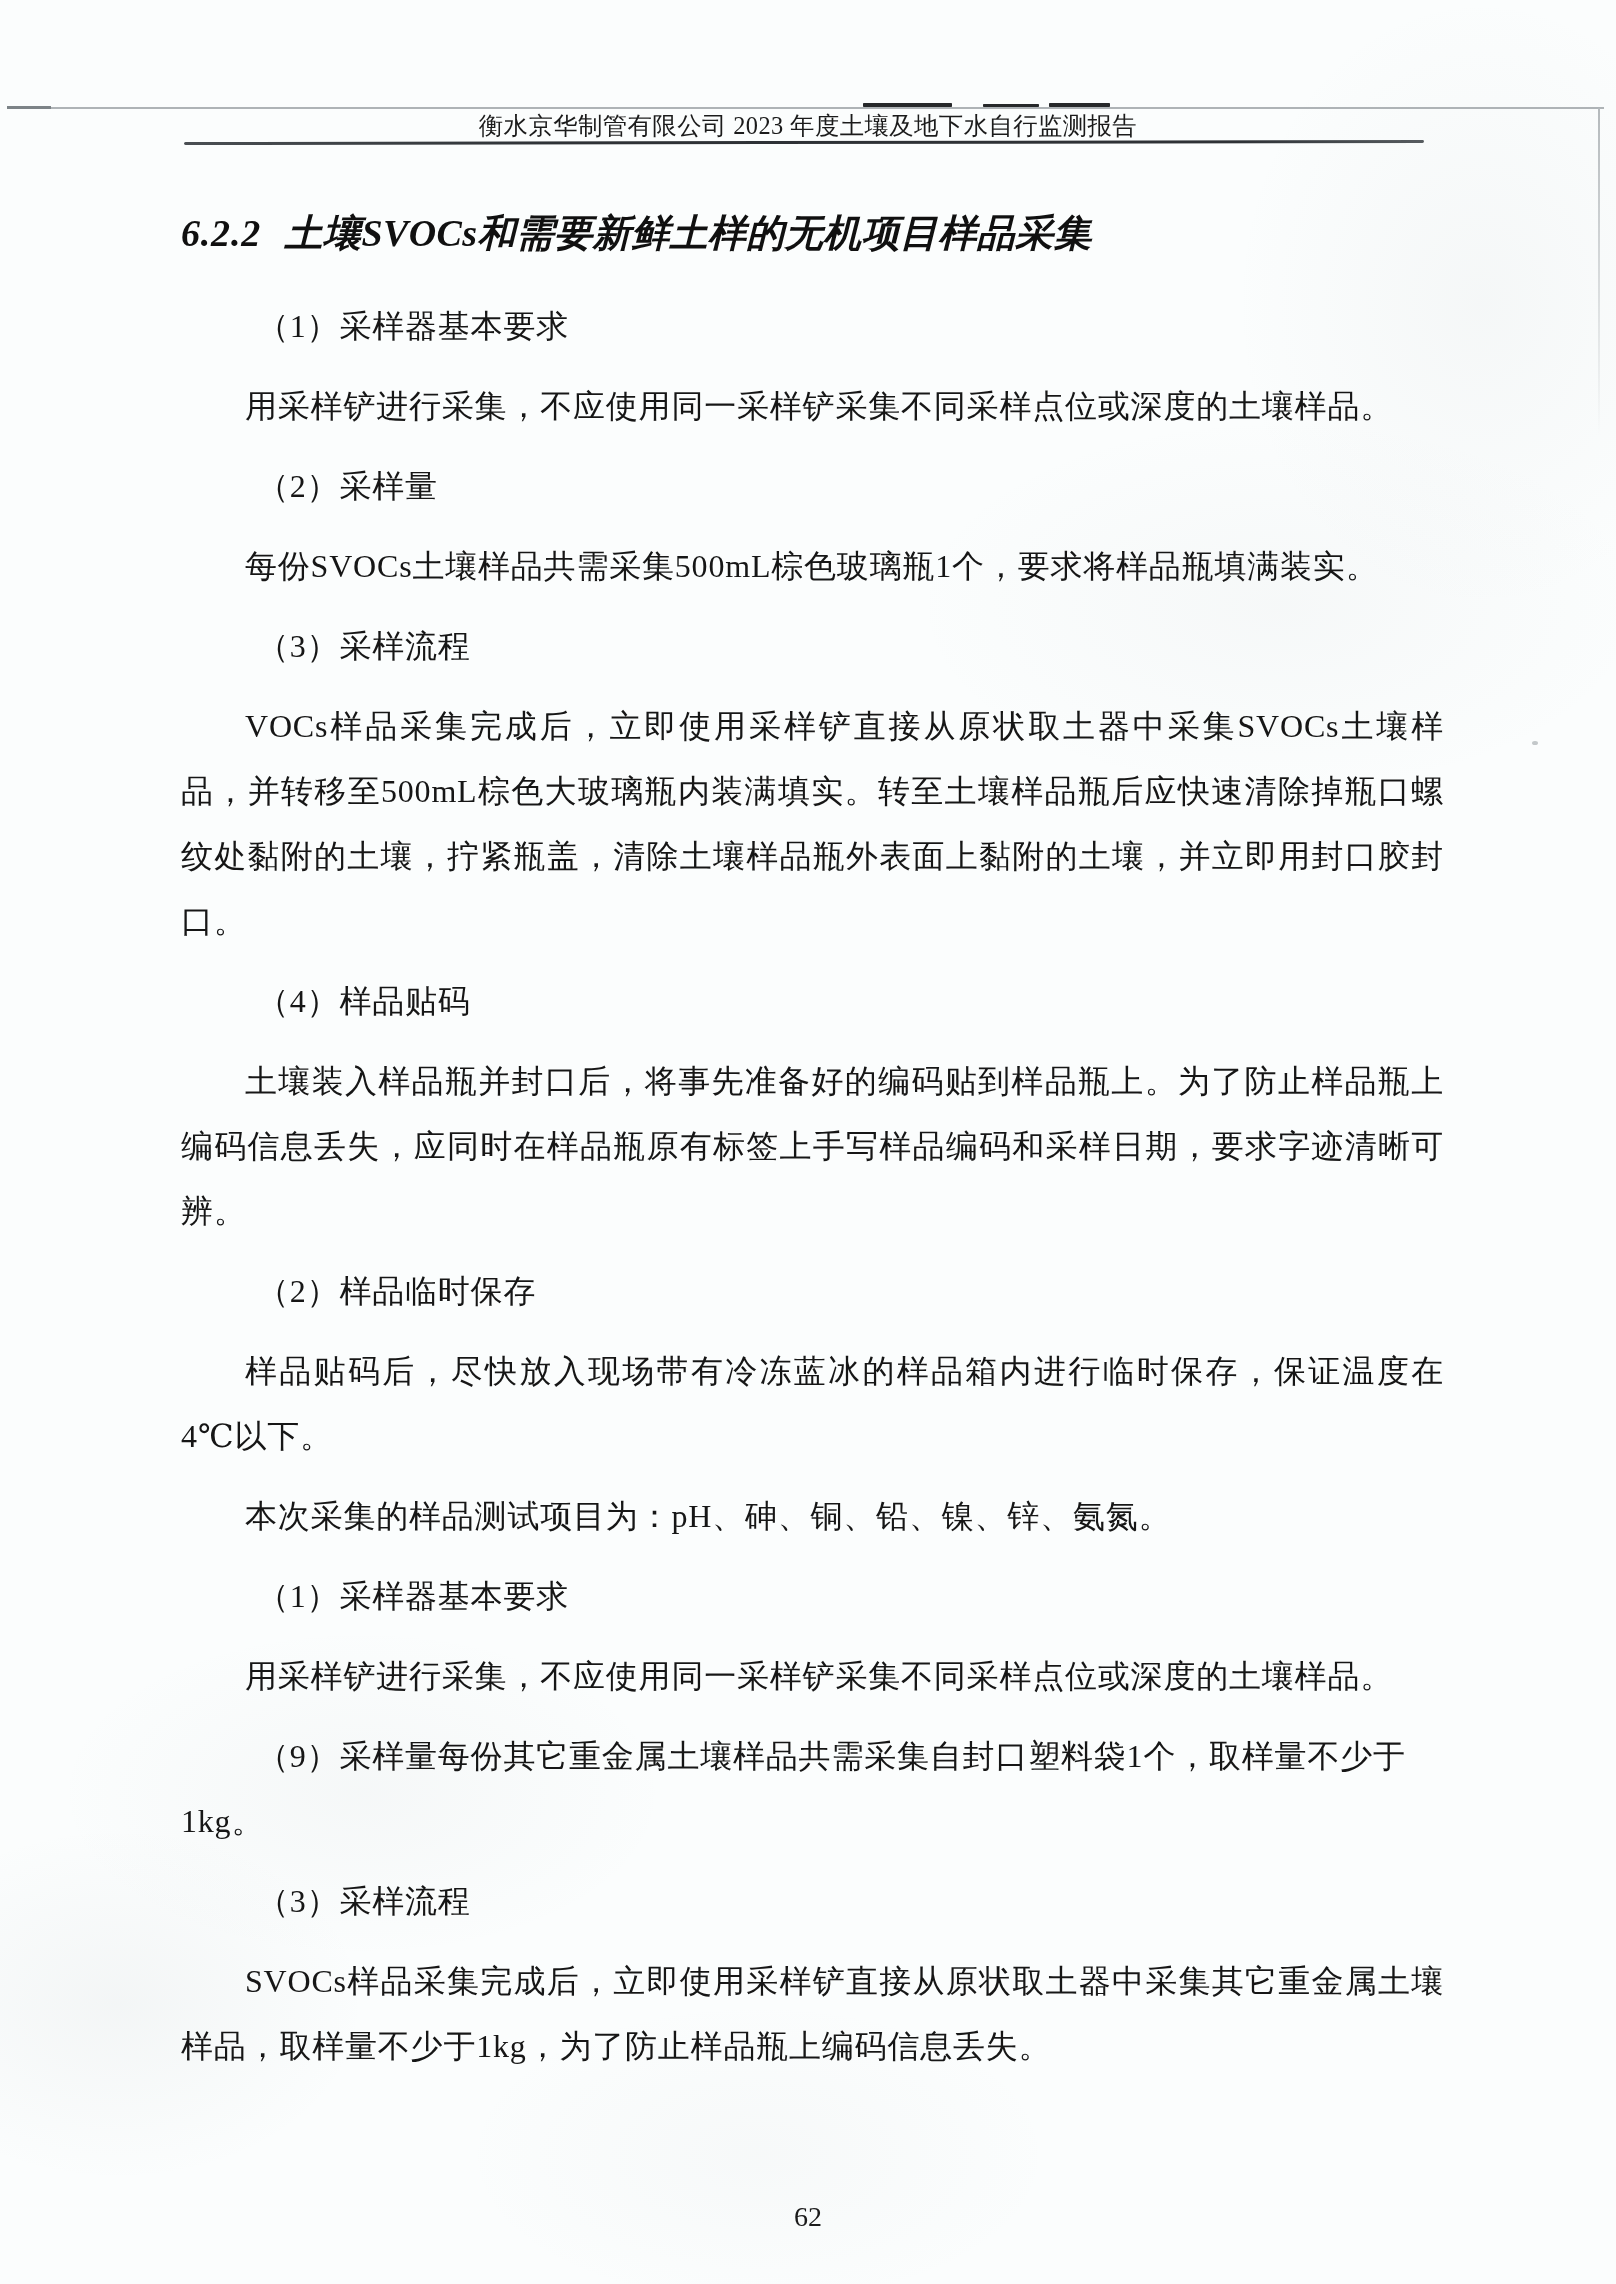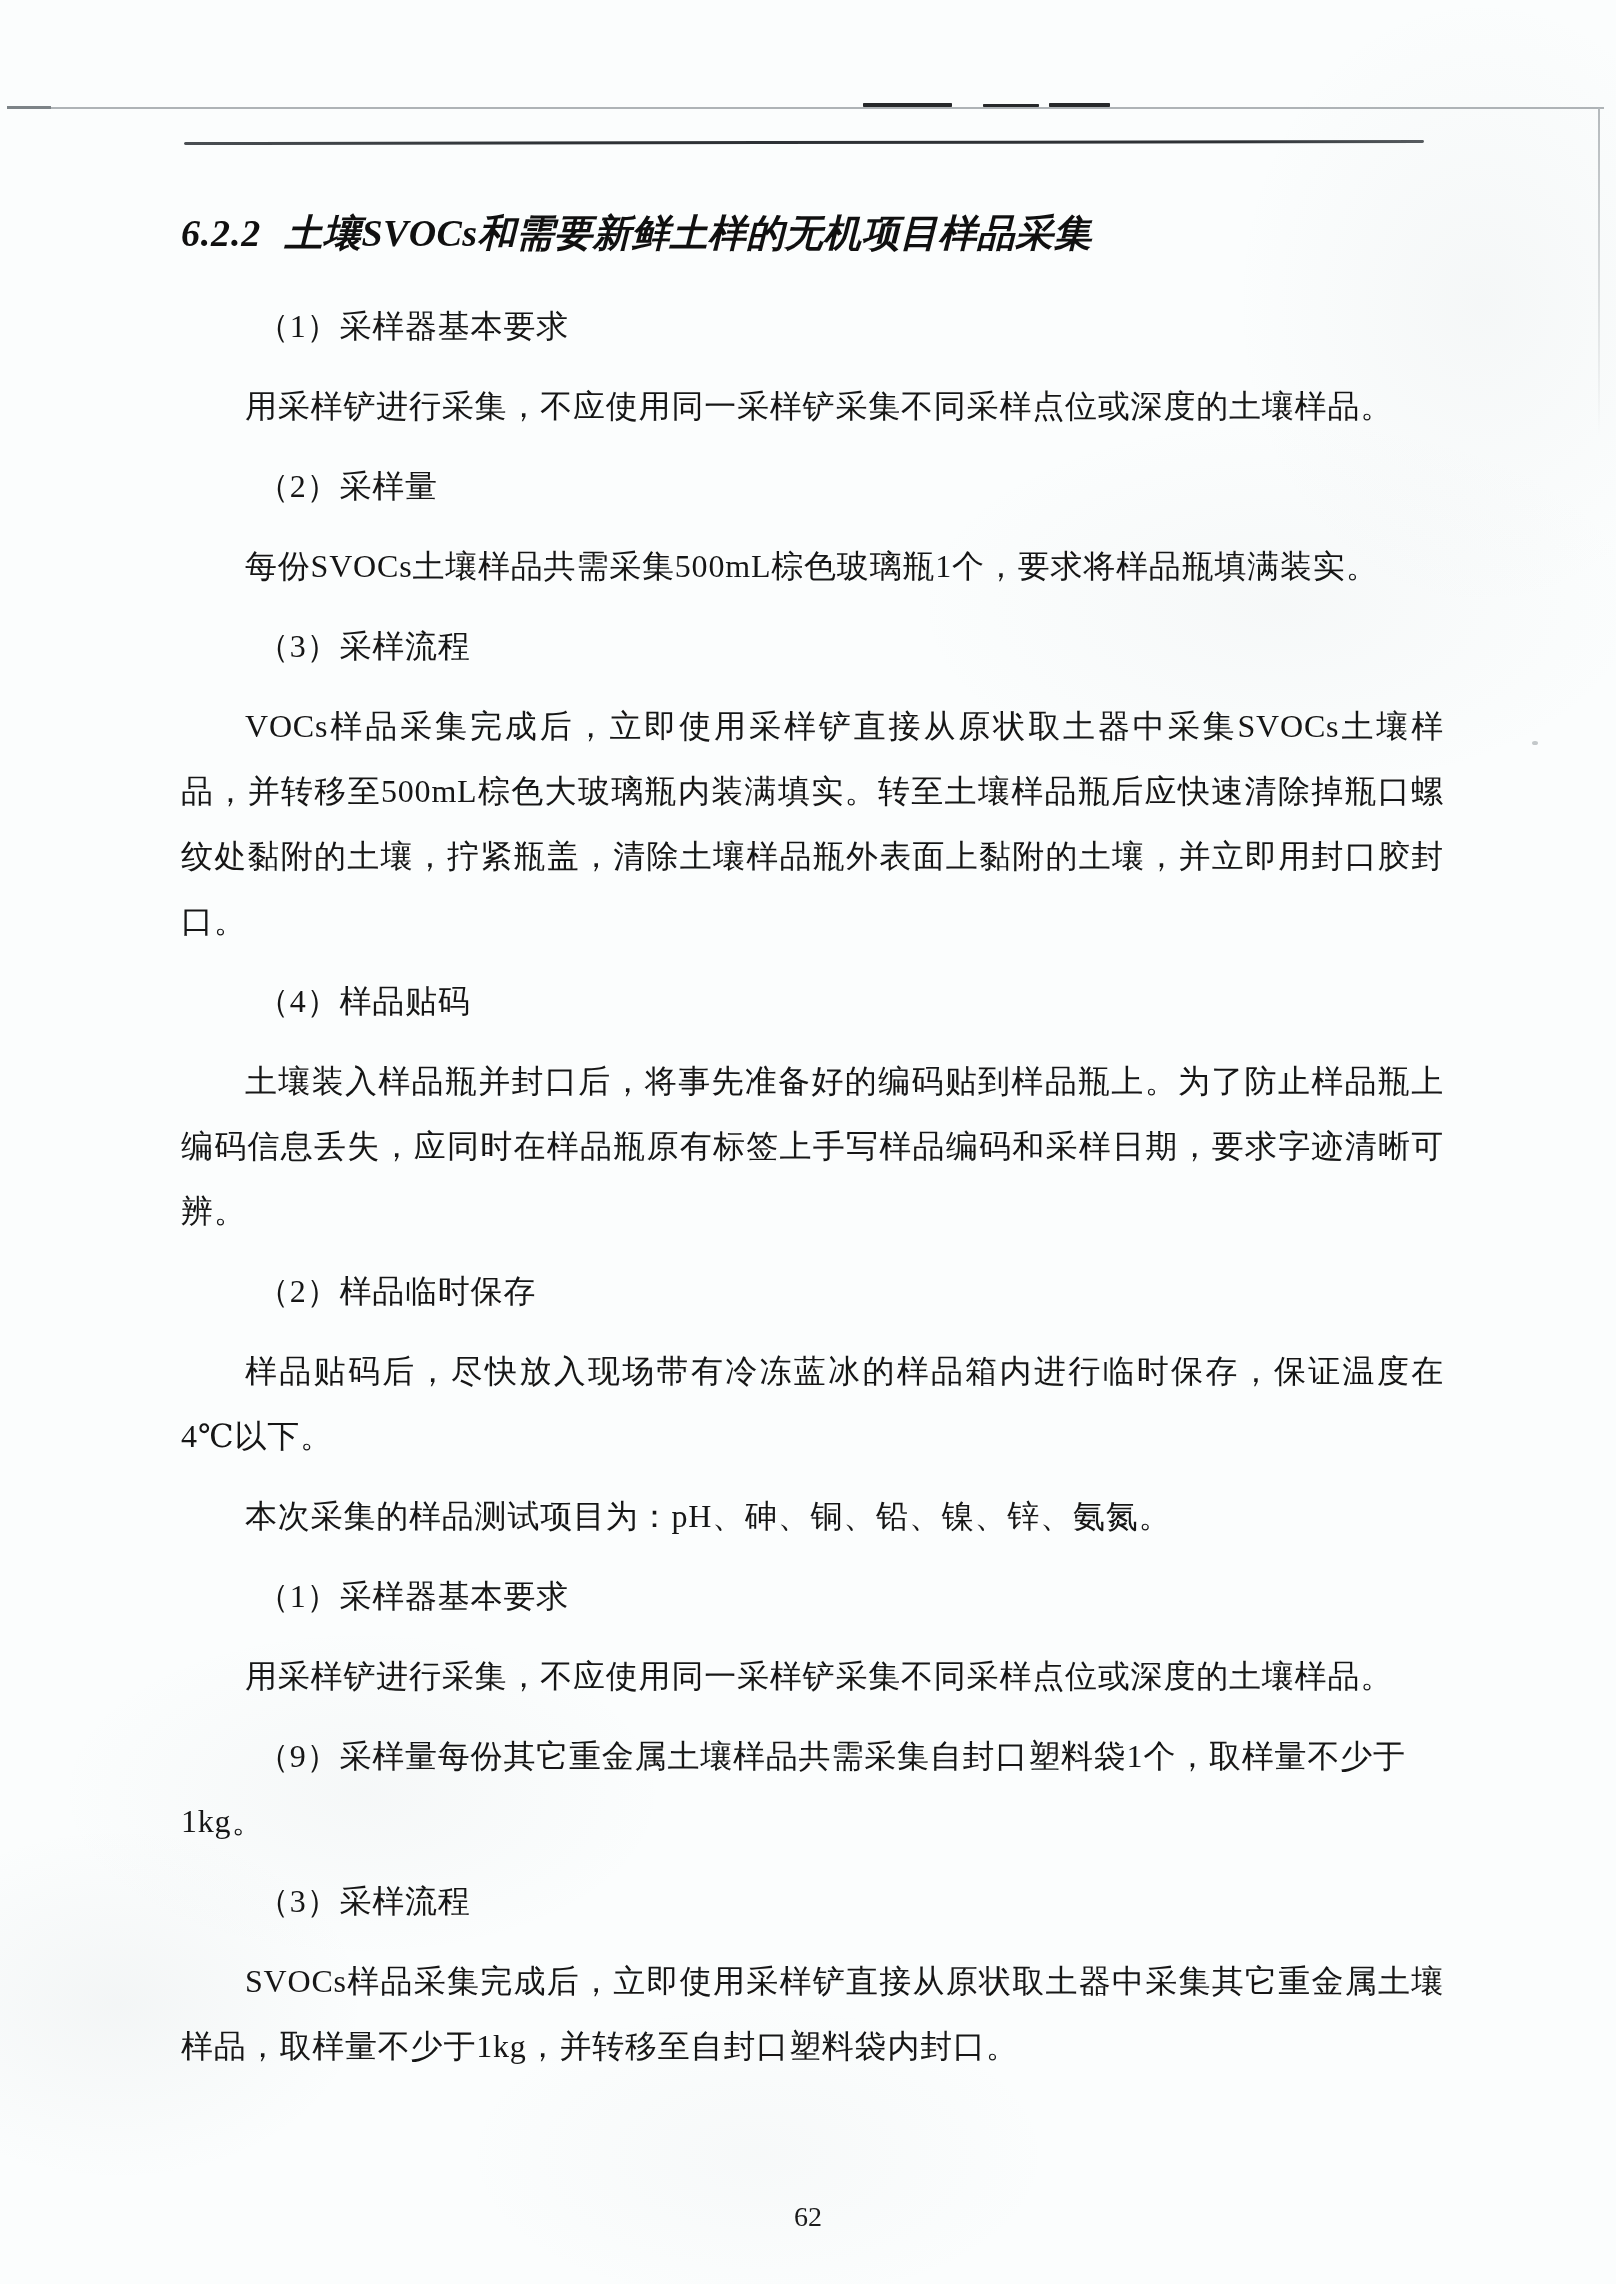--- a/index.html
+++ b/index.html
@@ -88,20 +88,21 @@
 <div class="page">
 
   <div class="line-faint"></div>
   <div class="tick-left"></div>
   <div class="dash d1"></div>
   <div class="dash d2"></div>
   <div class="dash d3"></div>
   <div class="vline-right"></div>
   <div class="speck"></div>
 
+  <div class="header-title">衡水京华制管有限公司 2023 年度土壤及地下水自行监测报告</div>
   <div class="rule-dark"></div>
 
   <main>
 
     <h2>
       <span class="h-num">6.2.2</span><span>土壤SVOCs和需要新鲜土样的无机项目样品采集</span>
     </h2>
 
     <p class="item">（1）采样器基本要求</p>
     <p class="indent">用采样铲进行采集，不应使用同一采样铲采集不同采样点位或深度的土壤样品。</p>
@@ -113,20 +114,20 @@
     <p class="indent">土壤装入样品瓶并封口后，将事先准备好的编码贴到样品瓶上。为了防止样品瓶上编码信息丢失，应同时在样品瓶原有标签上手写样品编码和采样日期，要求字迹清晰可辨。</p>
     <p class="item">（2）样品临时保存</p>
     <p class="indent">样品贴码后，尽快放入现场带有冷冻蓝冰的样品箱内进行临时保存，保证温度在4℃以下。</p>
 
 
     <p class="indent">本次采集的样品测试项目为：pH、砷、铜、铅、镍、锌、氨氮。</p>
     <p class="item">（1）采样器基本要求</p>
     <p class="indent">用采样铲进行采集，不应使用同一采样铲采集不同采样点位或深度的土壤样品。</p>
     <p class="item">（9）采样量每份其它重金属土壤样品共需采集自封口塑料袋1个，取样量不少于1kg。</p>
     <p class="item">（3）采样流程</p>
-    <p class="indent">SVOCs样品采集完成后，立即使用采样铲直接从原状取土器中采集其它重金属土壤样品，取样量不少于1kg，并转移至自封口塑料袋内封口。</p>
+    <p class="indent">SVOCs样品采集完成后，立即使用采样铲直接从原状取土器中采集其它重金属土壤样品，取样量不少于1kg，为了防止样品瓶上编码信息丢失。</p>
 
   </main>
 
   <div class="page-num">62</div>
 
 </div>
 
 
 </body></html>

